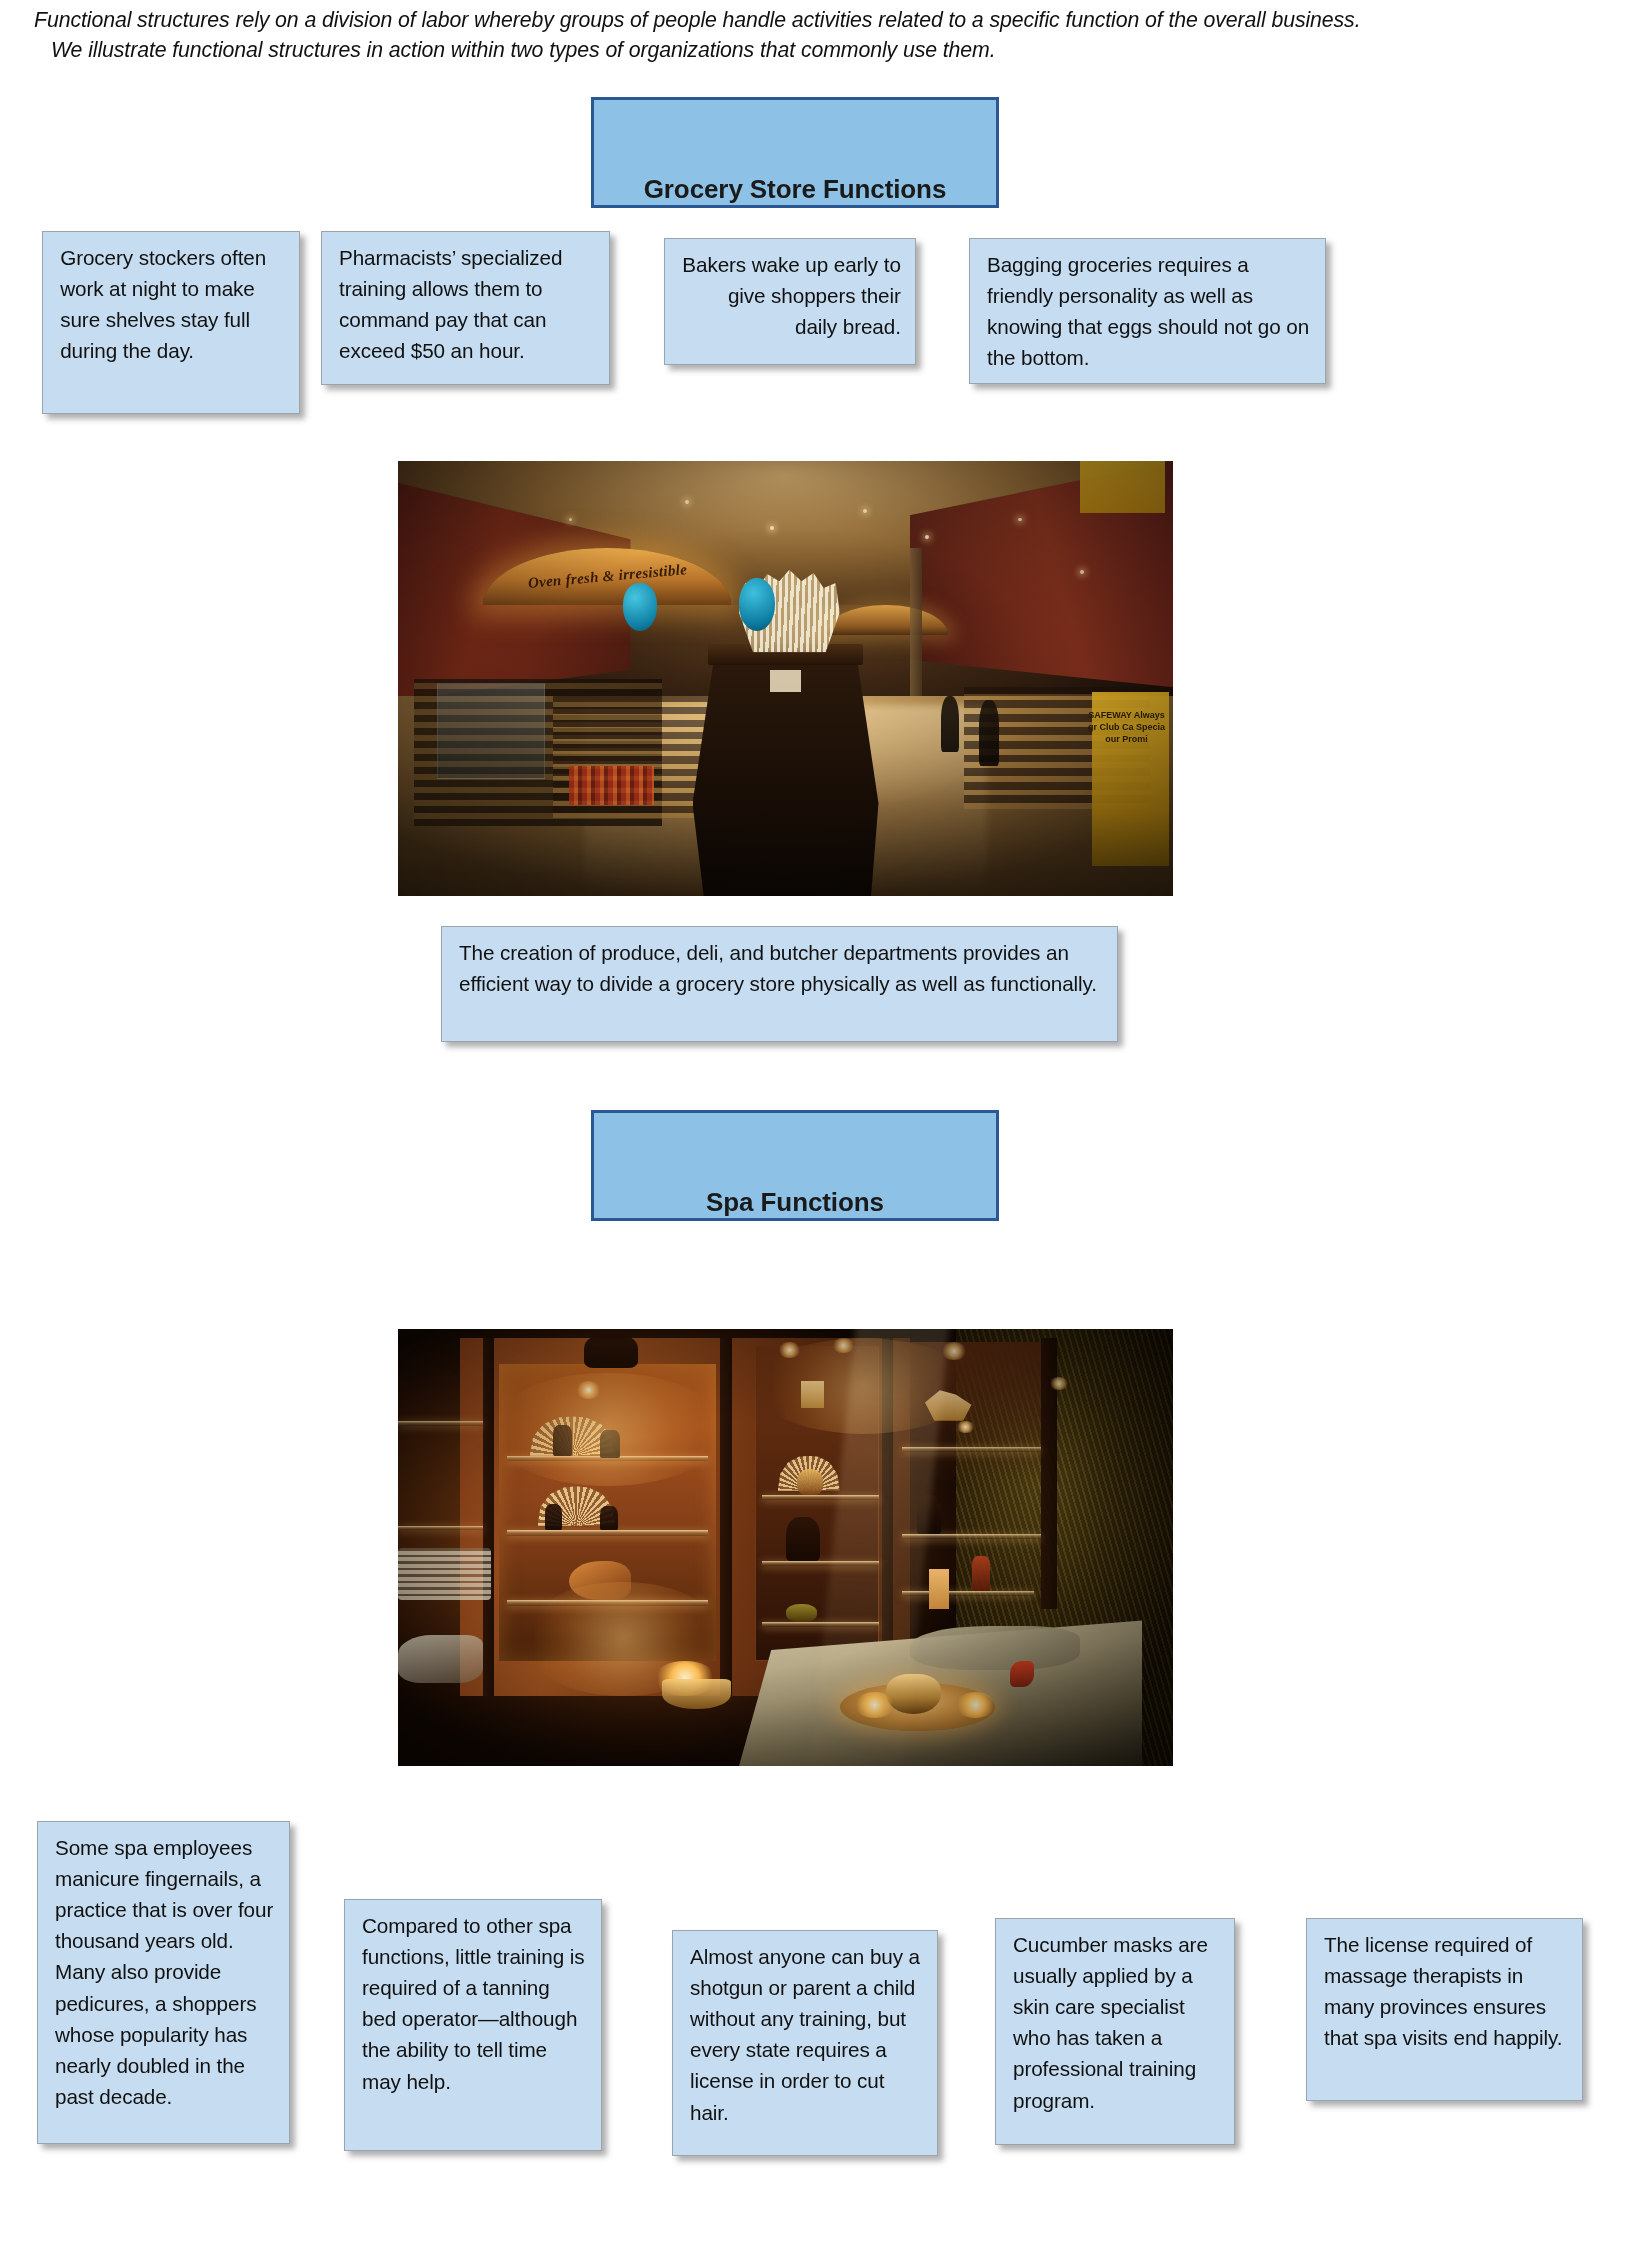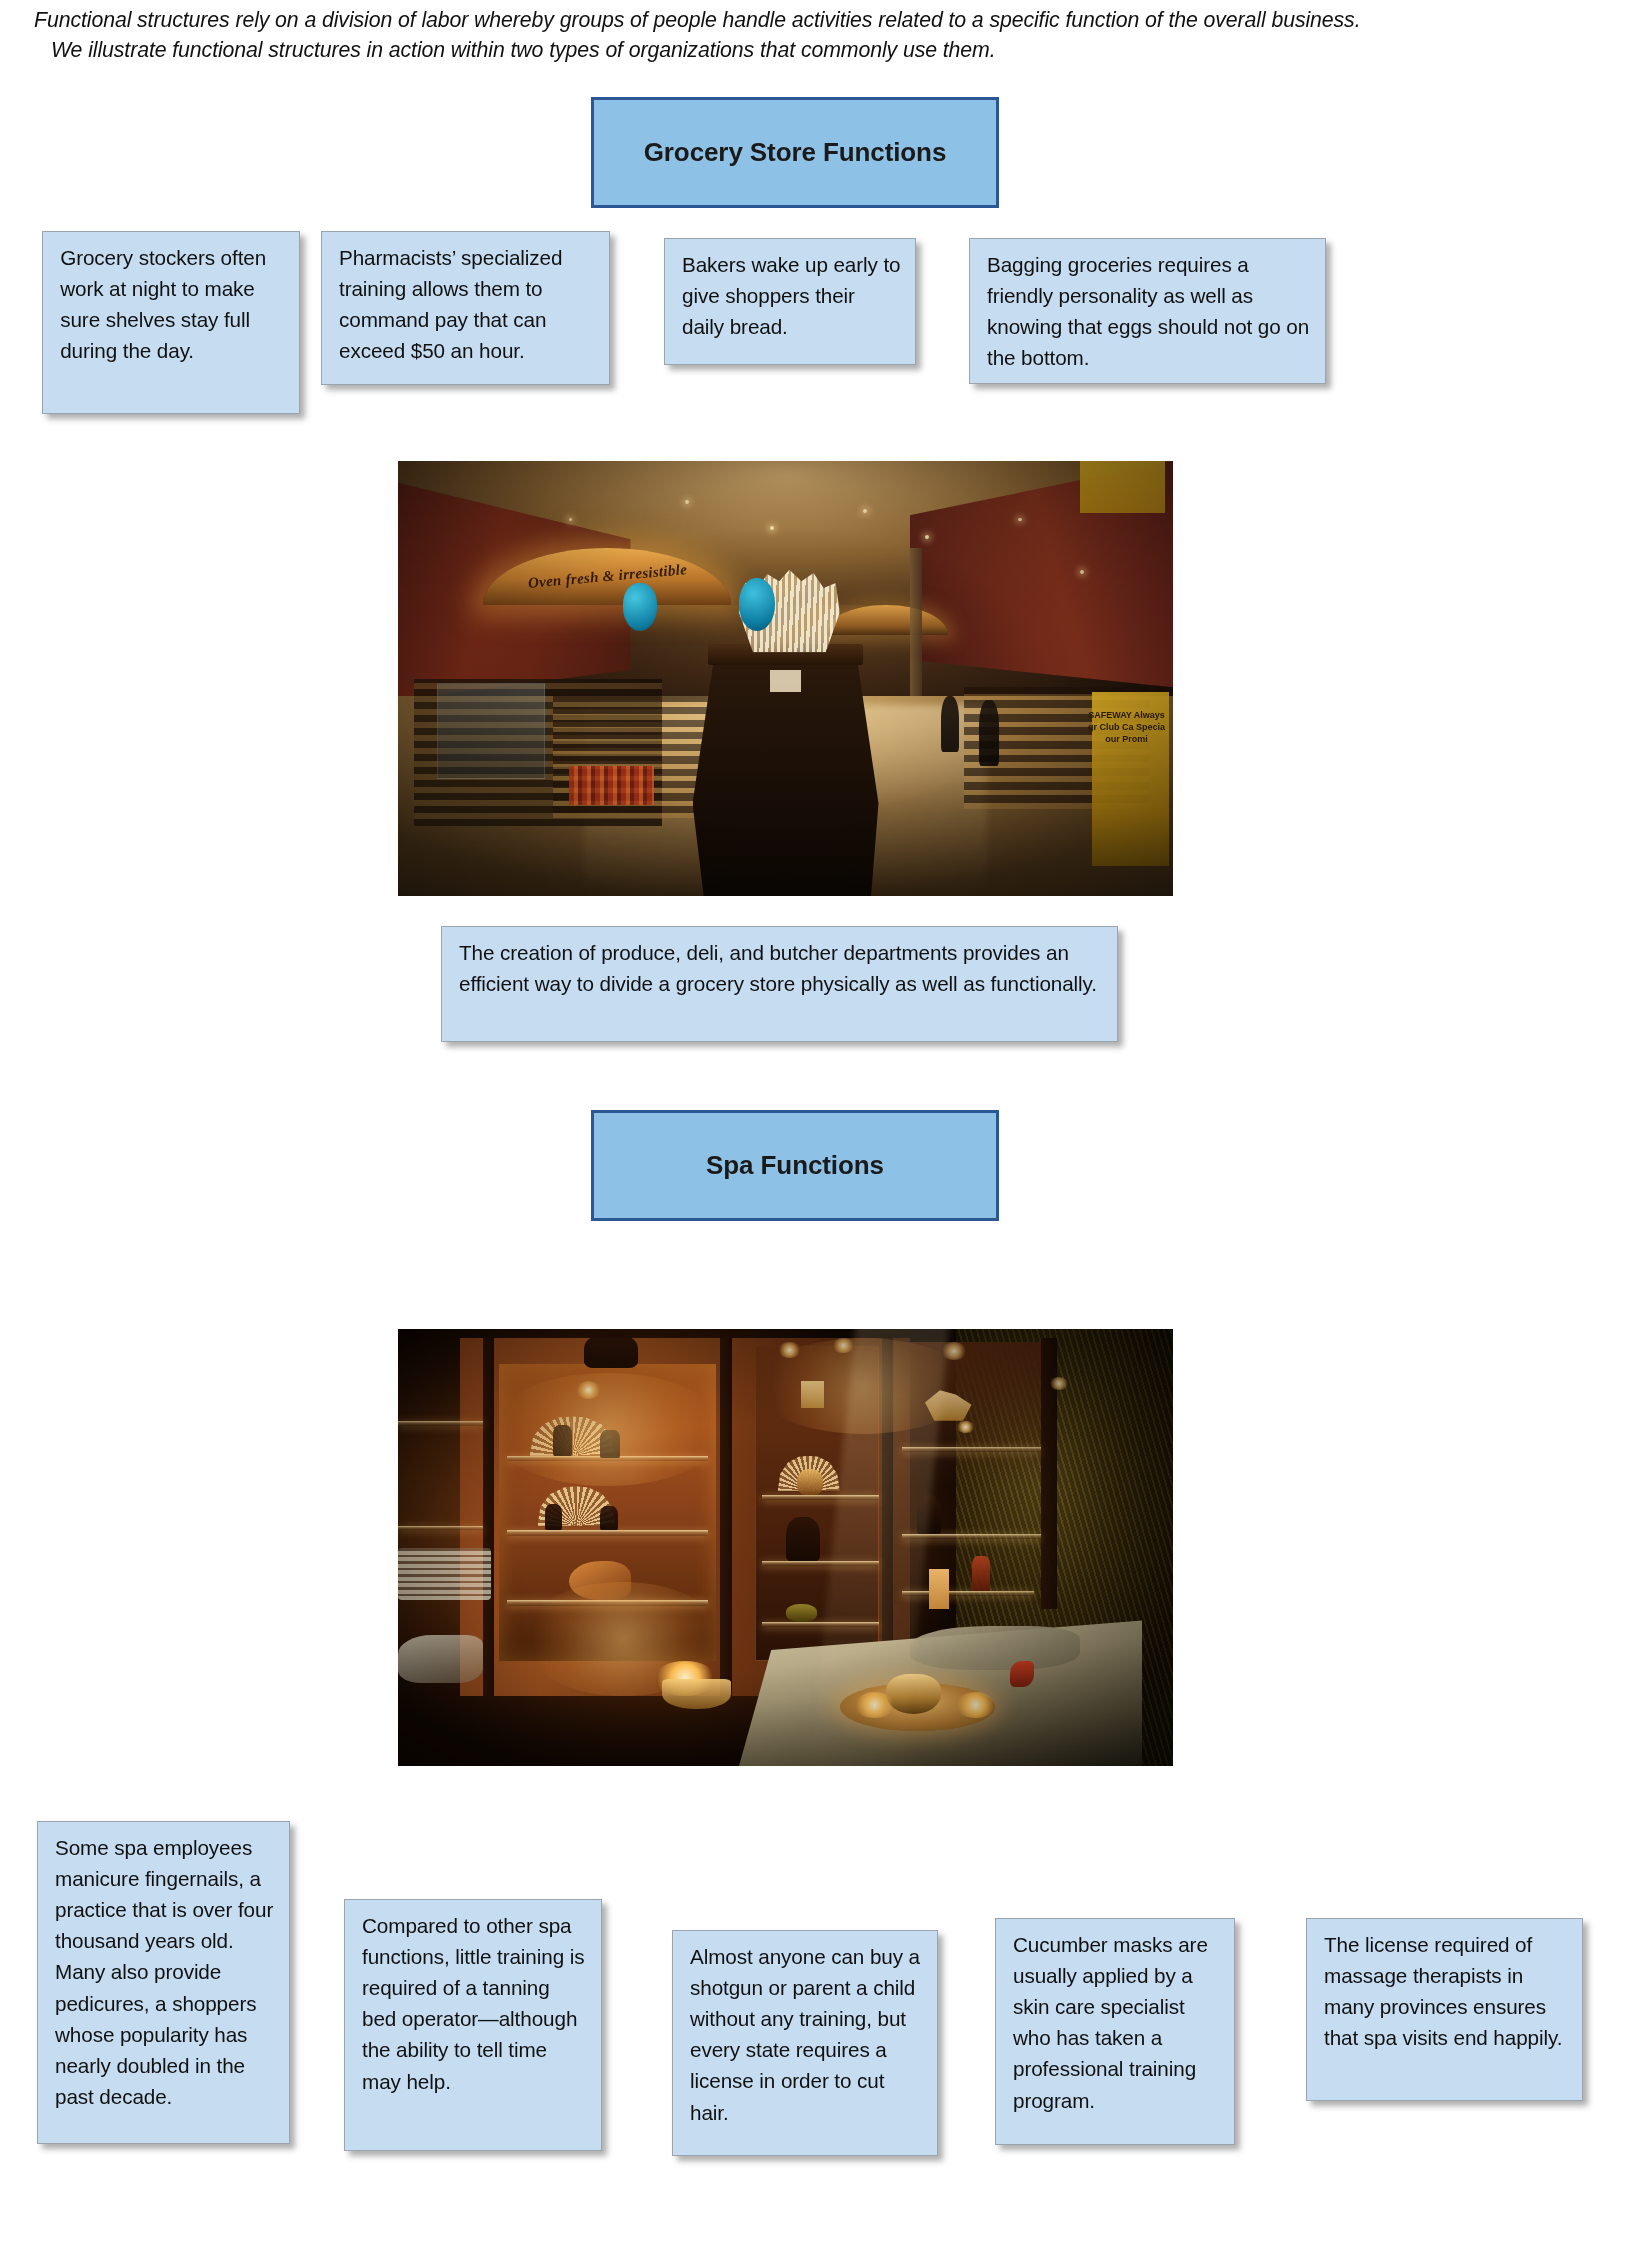--- a/index.html
+++ b/index.html
@@ -32,21 +32,21 @@
     letter-spacing: -0.1px;
   }
   .intro .line2 { padding-left: 17px; display: block; }
 
   
   .section-header {
     position: absolute;
     background: #8EC1E6;
     border: 3.2px solid #2B5894;
     display: flex;
-    align-items: center;
+    align-items: flex-end;
     justify-content: center;
   }
   .section-header span {
     font-size: 26px;
     font-weight: bold;
     color: #1a1a1a;
     letter-spacing: -0.1px;
   }
 
   #hdr-grocery { left: 591px; top: 97px; width: 408px; height: 111px; }
@@ -63,21 +63,21 @@
   .callout p {
     font-size: 20.7px;
     line-height: 1.50;
     color: #111111;
     letter-spacing: -0.1px;
   }
 
   
   #gc-0 { left: 14.2px;   top: 231px; width: 258px;  height: 183px; margin-left: 28px; }
   #gc-1 { left: 321px;  top: 231px; width: 289px;  height: 154px; }
-  #gc-2 { left: 664px; top: 238px; width: 252px;  height: 127px; }
+  #gc-2 { left: 664px; top: 238px; width: 252px;  height: 127px; text-align: right; }
   #gc-3 { left: 969px; top: 238px; width: 357px;  height: 146px; }
   #gc-4 { left: 1363px; top: 238px; width: 247px;  height: 146px; }
 
   
   #gc-cap { left: 441px; top: 926px; width: 677px; height: 116px; }
 
   
   #sp-0 { left: 37px;   top: 1821px; width: 253px;  height: 323px; }
   #sp-1 { left: 344px;  top: 1899px; width: 258px;  height: 252px; }
   #sp-2 { left: 672px; top: 1930px; width: 266px;  height: 226px; }

